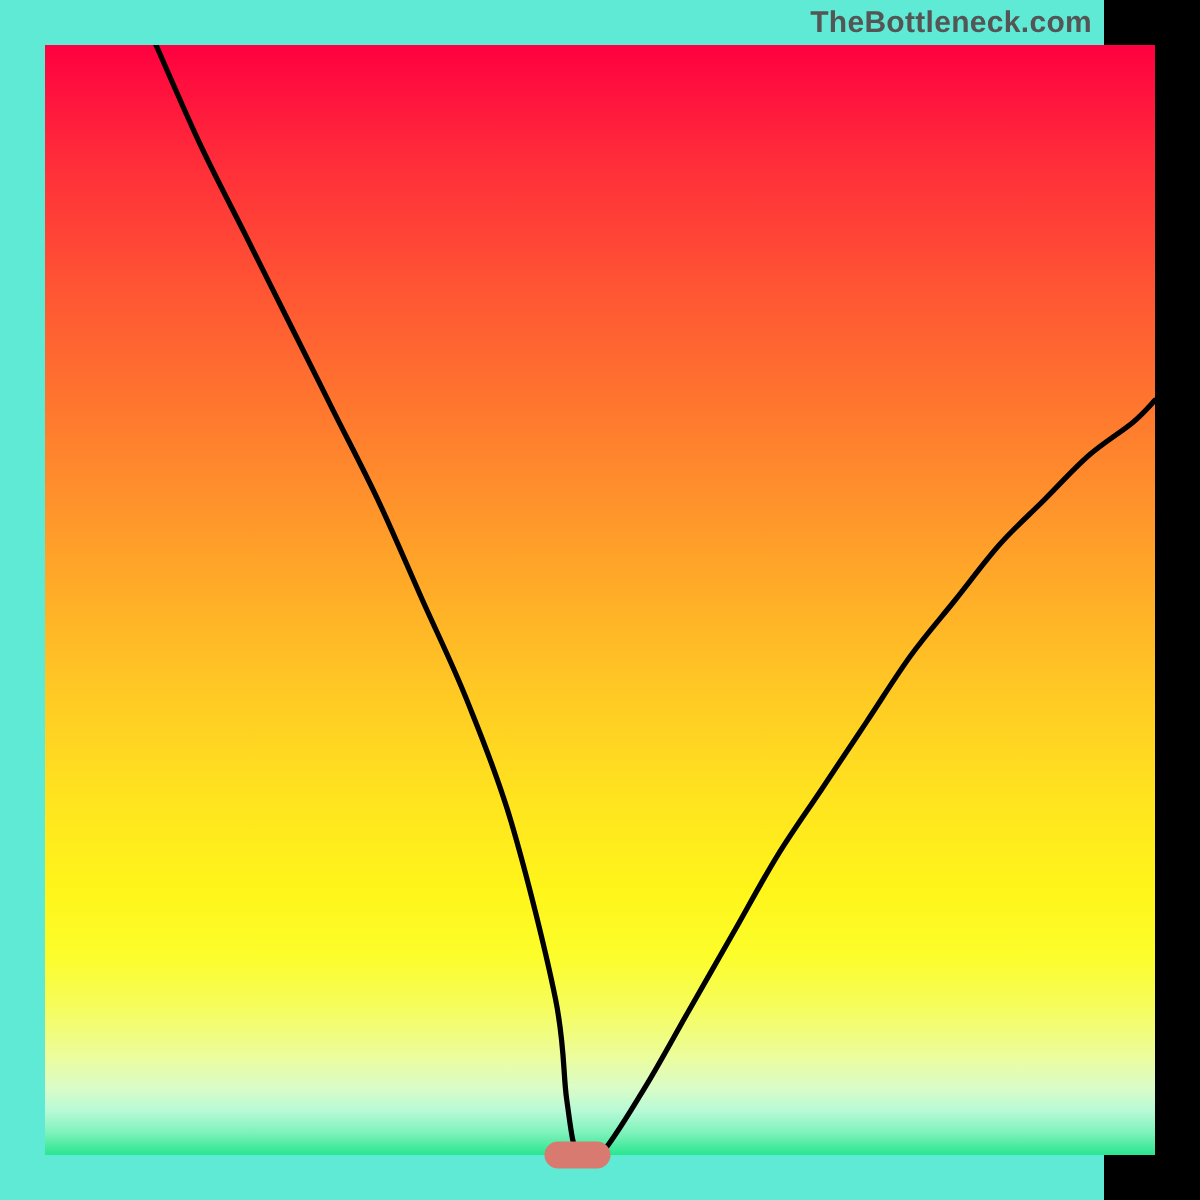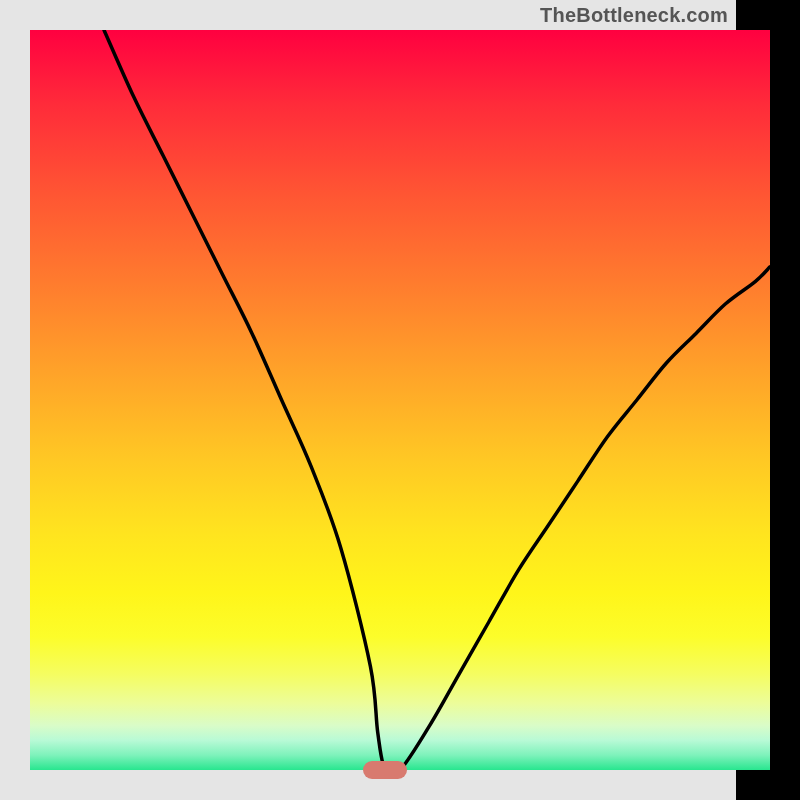--- a/index.html
+++ b/index.html
@@ -8,21 +8,21 @@
     width: 800px;
     height: 800px;
     background: #000;
     overflow: hidden;
     font-family: Arial, Helvetica, sans-serif;
   }
   .frame {
     position: relative;
     width: 736px;
     height: 800px;
-    background: #e5e5e5;
+    background: #5eead4;
   }
   .plot-area {
     position: absolute;
     left: 30px;
     top: 30px;
     width: 740px;
     height: 740px;
     background: linear-gradient(
       to bottom,
       #ff0040 0%,

